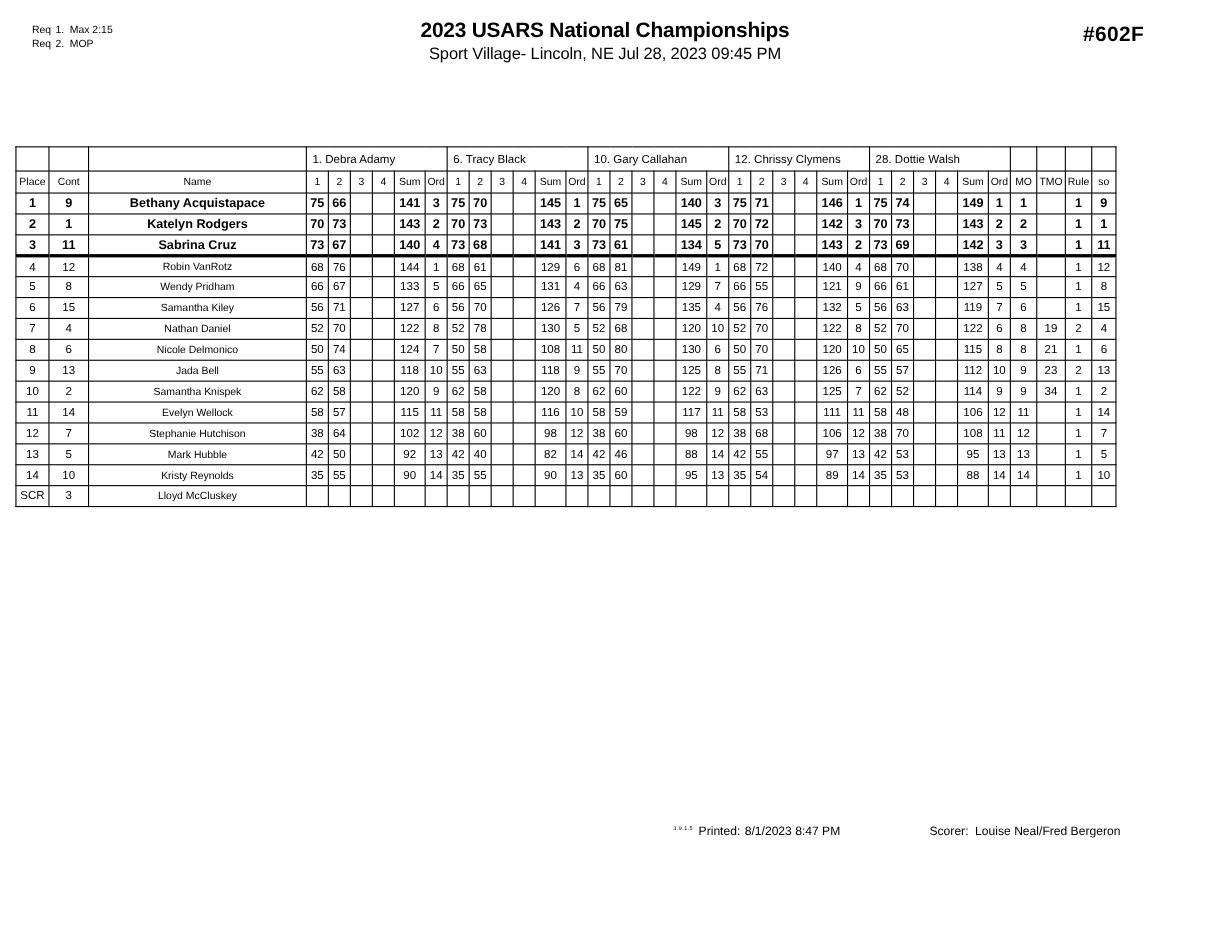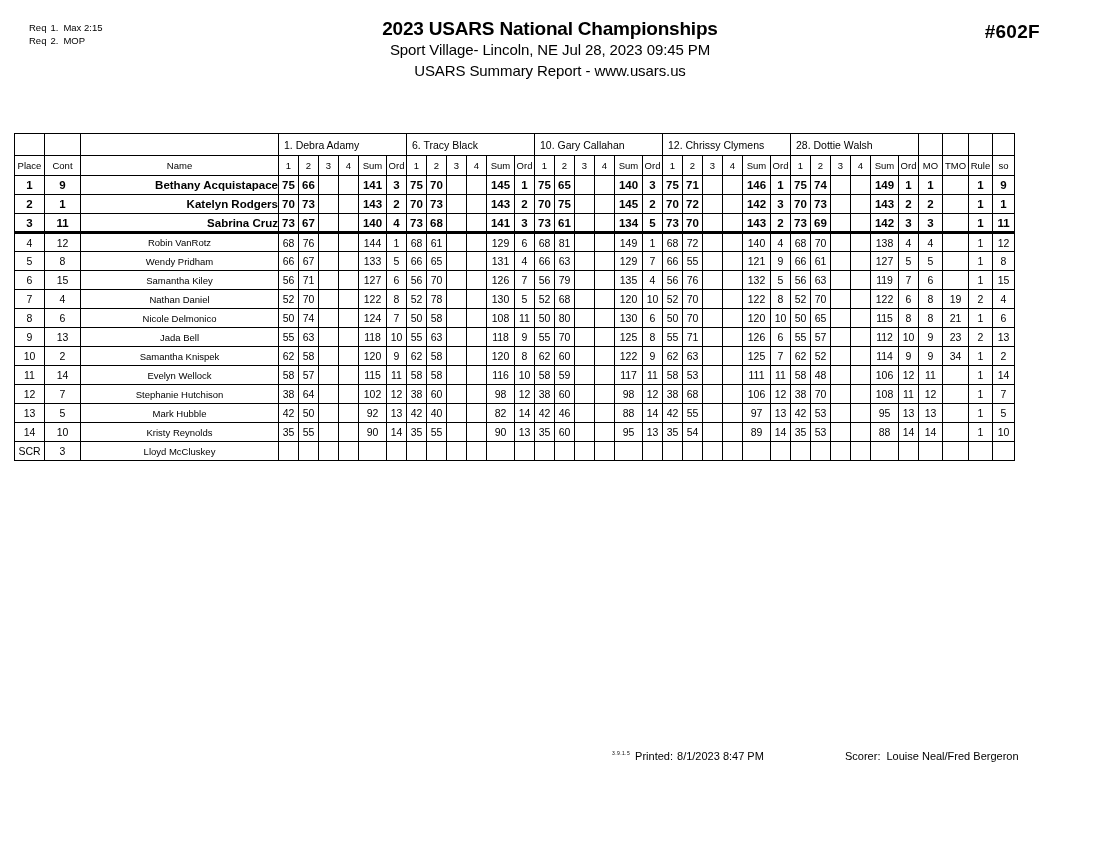--- a/index.html
+++ b/index.html
@@ -132,21 +132,21 @@
     border-left: 3px solid #000000;
   }
 
   
   td.cell-place { text-align: center; }
   td.cell-cont  { text-align: center; }
   td.cell-name  { text-align: left; padding-left: 5px; }
   td.cell-num   { text-align: center; }
 
   tr.medal td { font-weight: bold; font-size: 11.5px; }
-  tr.medal td.cell-name { font-size: 11.5px; text-align: right; }
+  tr.medal td.cell-name { font-size: 11.5px; }
   tr.cutoff td { border-bottom: 3px solid #000000; }
 
   
   .footer {
     position: absolute;
     top: 750px;
     left: 0;
     width: 1100px;
     font-size: 11px;
   }
@@ -180,21 +180,20 @@
     <span class="req-lbl">Req</span><span class="req-num">1.</span><span class="req-val">Max 2:15</span>
   </span>
   <span class="req-line">
     <span class="req-lbl">Req</span><span class="req-num">2.</span><span class="req-val">MOP</span>
   </span>
 </div>
 
 <div class="header">
   <div class="title-main">2023 USARS National Championships</div>
   <div class="title-venue">Sport Village- Lincoln, NE  Jul 28, 2023  09:45 PM</div>
-  <div class="title-sub">USARS Summary Report - www.usars.us</div>
 </div>
 <div class="event-number">#602F</div>
 
 <div class="sheet">
   <table class="score">
     <tbody>
 
       <tr class="judge-row">
         <td class="nb h-place"></td>
         <td class="nb h-cont"></td>

